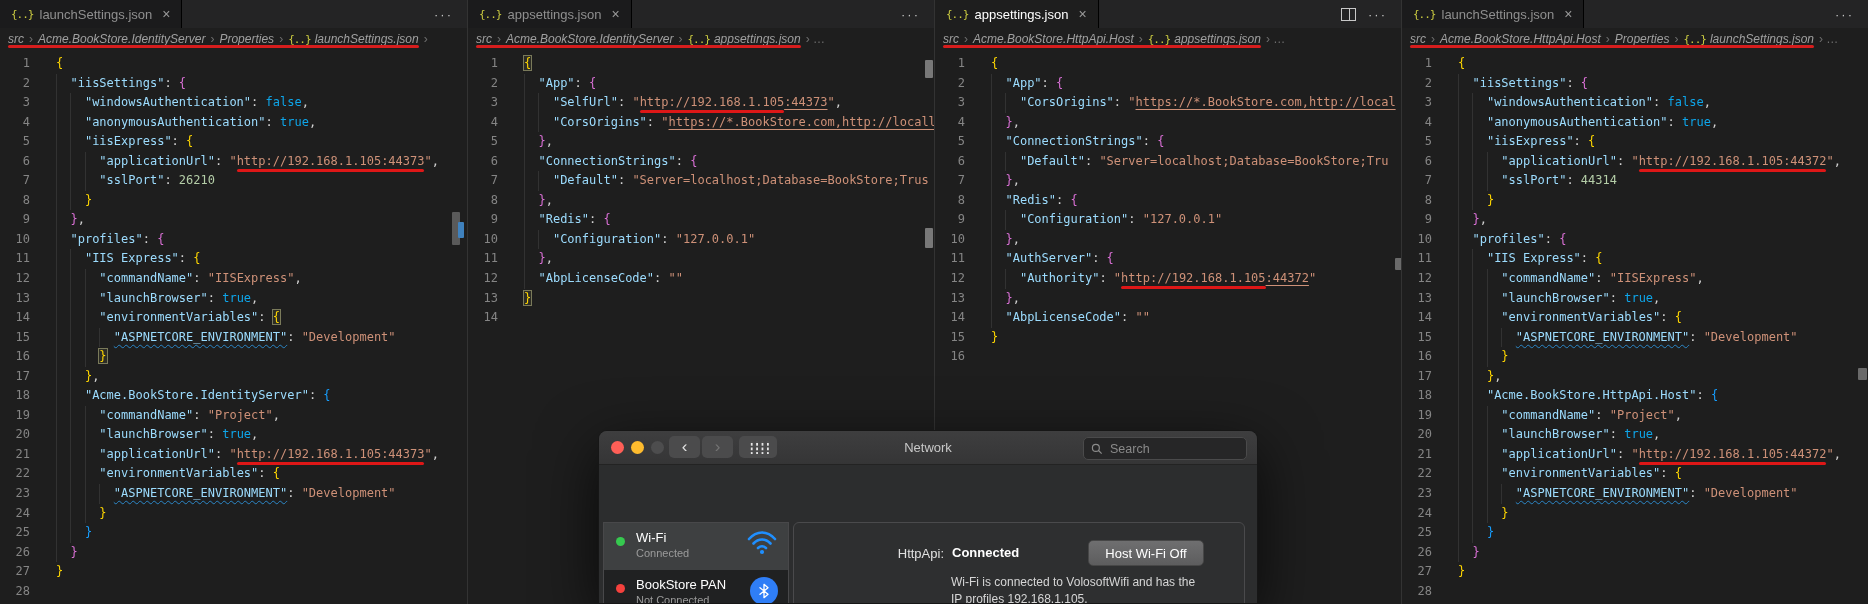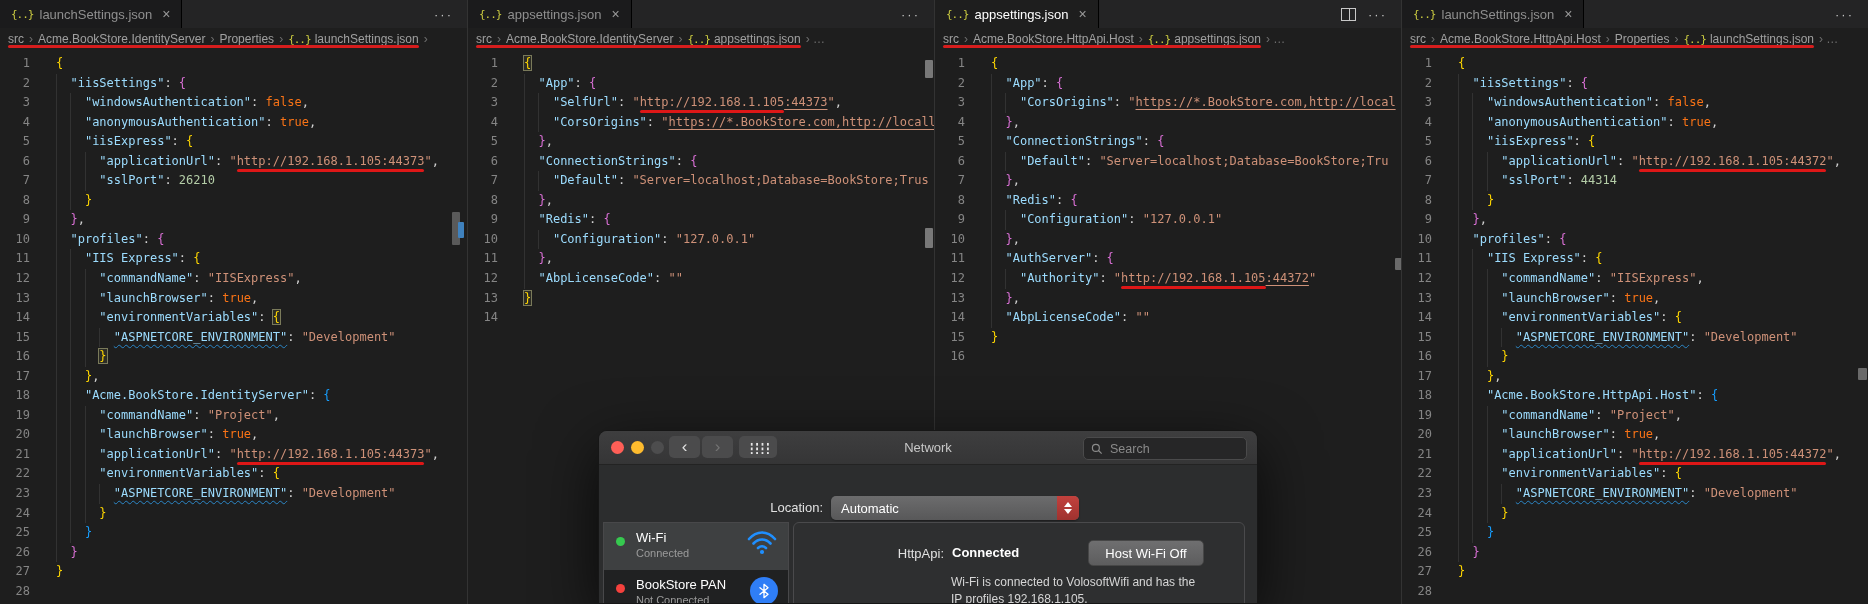--- a/index.html
+++ b/index.html
@@ -14,37 +14,37 @@
        border-right:1px solid #000;color:#8f8f8f;font-size:13px;cursor:pointer;}
   .tab.active{color:#ffffff;background:#1e1e1e;}
   .tab .ficon{font-family:"DejaVu Sans Mono",monospace;font-size:11px;color:#cbcb41;letter-spacing:-1px;}
   .tab .close{color:#9a9a9a;font-size:14px;margin-left:4px;}
   .acts{margin-left:auto;display:flex;align-items:center;gap:12px;padding-right:14px;}
   .more{color:#c5c5c5;font-size:13px;letter-spacing:2px;line-height:1;cursor:pointer;}
   .split-icon{width:13px;height:11px;border:1px solid #c8c8c8;position:relative;cursor:pointer;}
   .split-icon::after{content:"";position:absolute;left:50%;top:0;bottom:0;width:1px;background:#c8c8c8;}
   .crumbs{height:22px;display:flex;align-items:center;padding-left:8px;font-size:12px;color:#a0a0a0;
           white-space:nowrap;overflow:hidden;background:#1e1e1e;}
-  .crumb{cursor:pointer;}
+  .crumb{cursor:pointer;font-style:italic;}
   .crumb-main{position:relative;display:inline-flex;align-items:center;}
   .crumb-main::after{content:"";position:absolute;left:0;right:0;bottom:-2px;height:3px;
                      background:#d61d1d;border-radius:2px;}
   .sep{color:#6e6e6e;margin:0 5px;}
   .crumbs .ficon{font-family:"DejaVu Sans Mono",monospace;font-size:11px;color:#cbcb41;
                  letter-spacing:-1px;margin-right:4px;}
   .tail{margin-left:5px;}
   .code{padding-top:4px;font-family:"DejaVu Sans Mono",monospace;font-size:12px;line-height:19.55px;
         color:#d4d4d4;}
   .line{display:flex;height:19.55px;position:relative;}
   .ln{width:30px;text-align:right;color:#858585;flex:none;}
   .lt{margin-left:26px;white-space:pre;position:relative;}
   .g{position:absolute;left:0;top:0;bottom:0;
      background:repeating-linear-gradient(to right,rgba(255,255,255,.09) 0 1px,transparent 1px 14.44px);}
   .tk{position:relative;}
-  .tk-key{color:#9cdcfe;} .tk-str{color:#ce9178;} .tk-num{color:#b5cea8;} .tk-kw{color:#f97316;}
+  .tk-key{color:#9cdcfe;} .tk-str{color:#ce9178;} .tk-num{color:#b5cea8;} .tk-kw{color:#0ea5e9;}
   .tk-b1{color:#ffd700;} .tk-b2{color:#da70d6;} .tk-b3{color:#179fff;} .tk-pn{color:#d4d4d4;}
   .u-red::after{content:"";position:absolute;left:0;right:0;bottom:-4px;height:3px;
                 background:#de1717;border-radius:2px;}
   .u-link{text-decoration:underline;text-underline-offset:3px;}
   .u-sq{text-decoration:underline wavy #2b87c7;text-decoration-thickness:1px;text-underline-offset:3px;}
   .u-box{outline:1px solid #7a7a5a;background:rgba(110,110,70,.18);}
   .mark{position:absolute;border-radius:1px;}
   
   #netwin{position:absolute;left:598px;top:430px;width:660px;height:174px;z-index:10;
           border-radius:9px 9px 0 0;background:#2c2d2e;border:1px solid #161616;box-sizing:border-box;
@@ -579,30 +579,20 @@
       <div class="wintitle">Network</div>
       <div class="searchbox">
         <svg width="12" height="12" viewBox="0 0 16 16">
           <circle cx="6.5" cy="6.5" r="4.6" fill="none" stroke="#8a8a8a" stroke-width="1.6"></circle>
           <line x1="10" y1="10" x2="14.2" y2="14.2" stroke="#8a8a8a" stroke-width="1.6"></line>
         </svg>
         <input placeholder="Search" style="">
       </div>
     </div>
 
-    <div class="locrow">
-      <span class="loclabel">Location:</span>
-      <div class="dropdown">
-        <span class="val">Automatic</span>
-        <span class="stepper">
-          <span class="arr-up"></span>
-            <span class="arr-dn"></span>
-        </span>
-      </div>
-    </div>
 
     <div class="svclist">
       <div class="svcrow sel">
         <span class="svcdot" style="background:#36c94f"></span>
         <span class="svcname">Wi-Fi</span>
         <span class="svcstat">Connected</span>
         <span class="svcicon">
           <svg width="32" height="26" viewBox="0 0 32 26">
             <path d="M3 9 C7 4.5 11 2.5 16 2.5 C21 2.5 25 4.5 29 9" fill="none" stroke="#1f8fff" stroke-width="2.6" stroke-linecap="round"></path>
             <path d="M7.5 13.5 C10 10.8 12.8 9.5 16 9.5 C19.2 9.5 22 10.8 24.5 13.5" fill="none" stroke="#1f8fff" stroke-width="2.6" stroke-linecap="round"></path>

